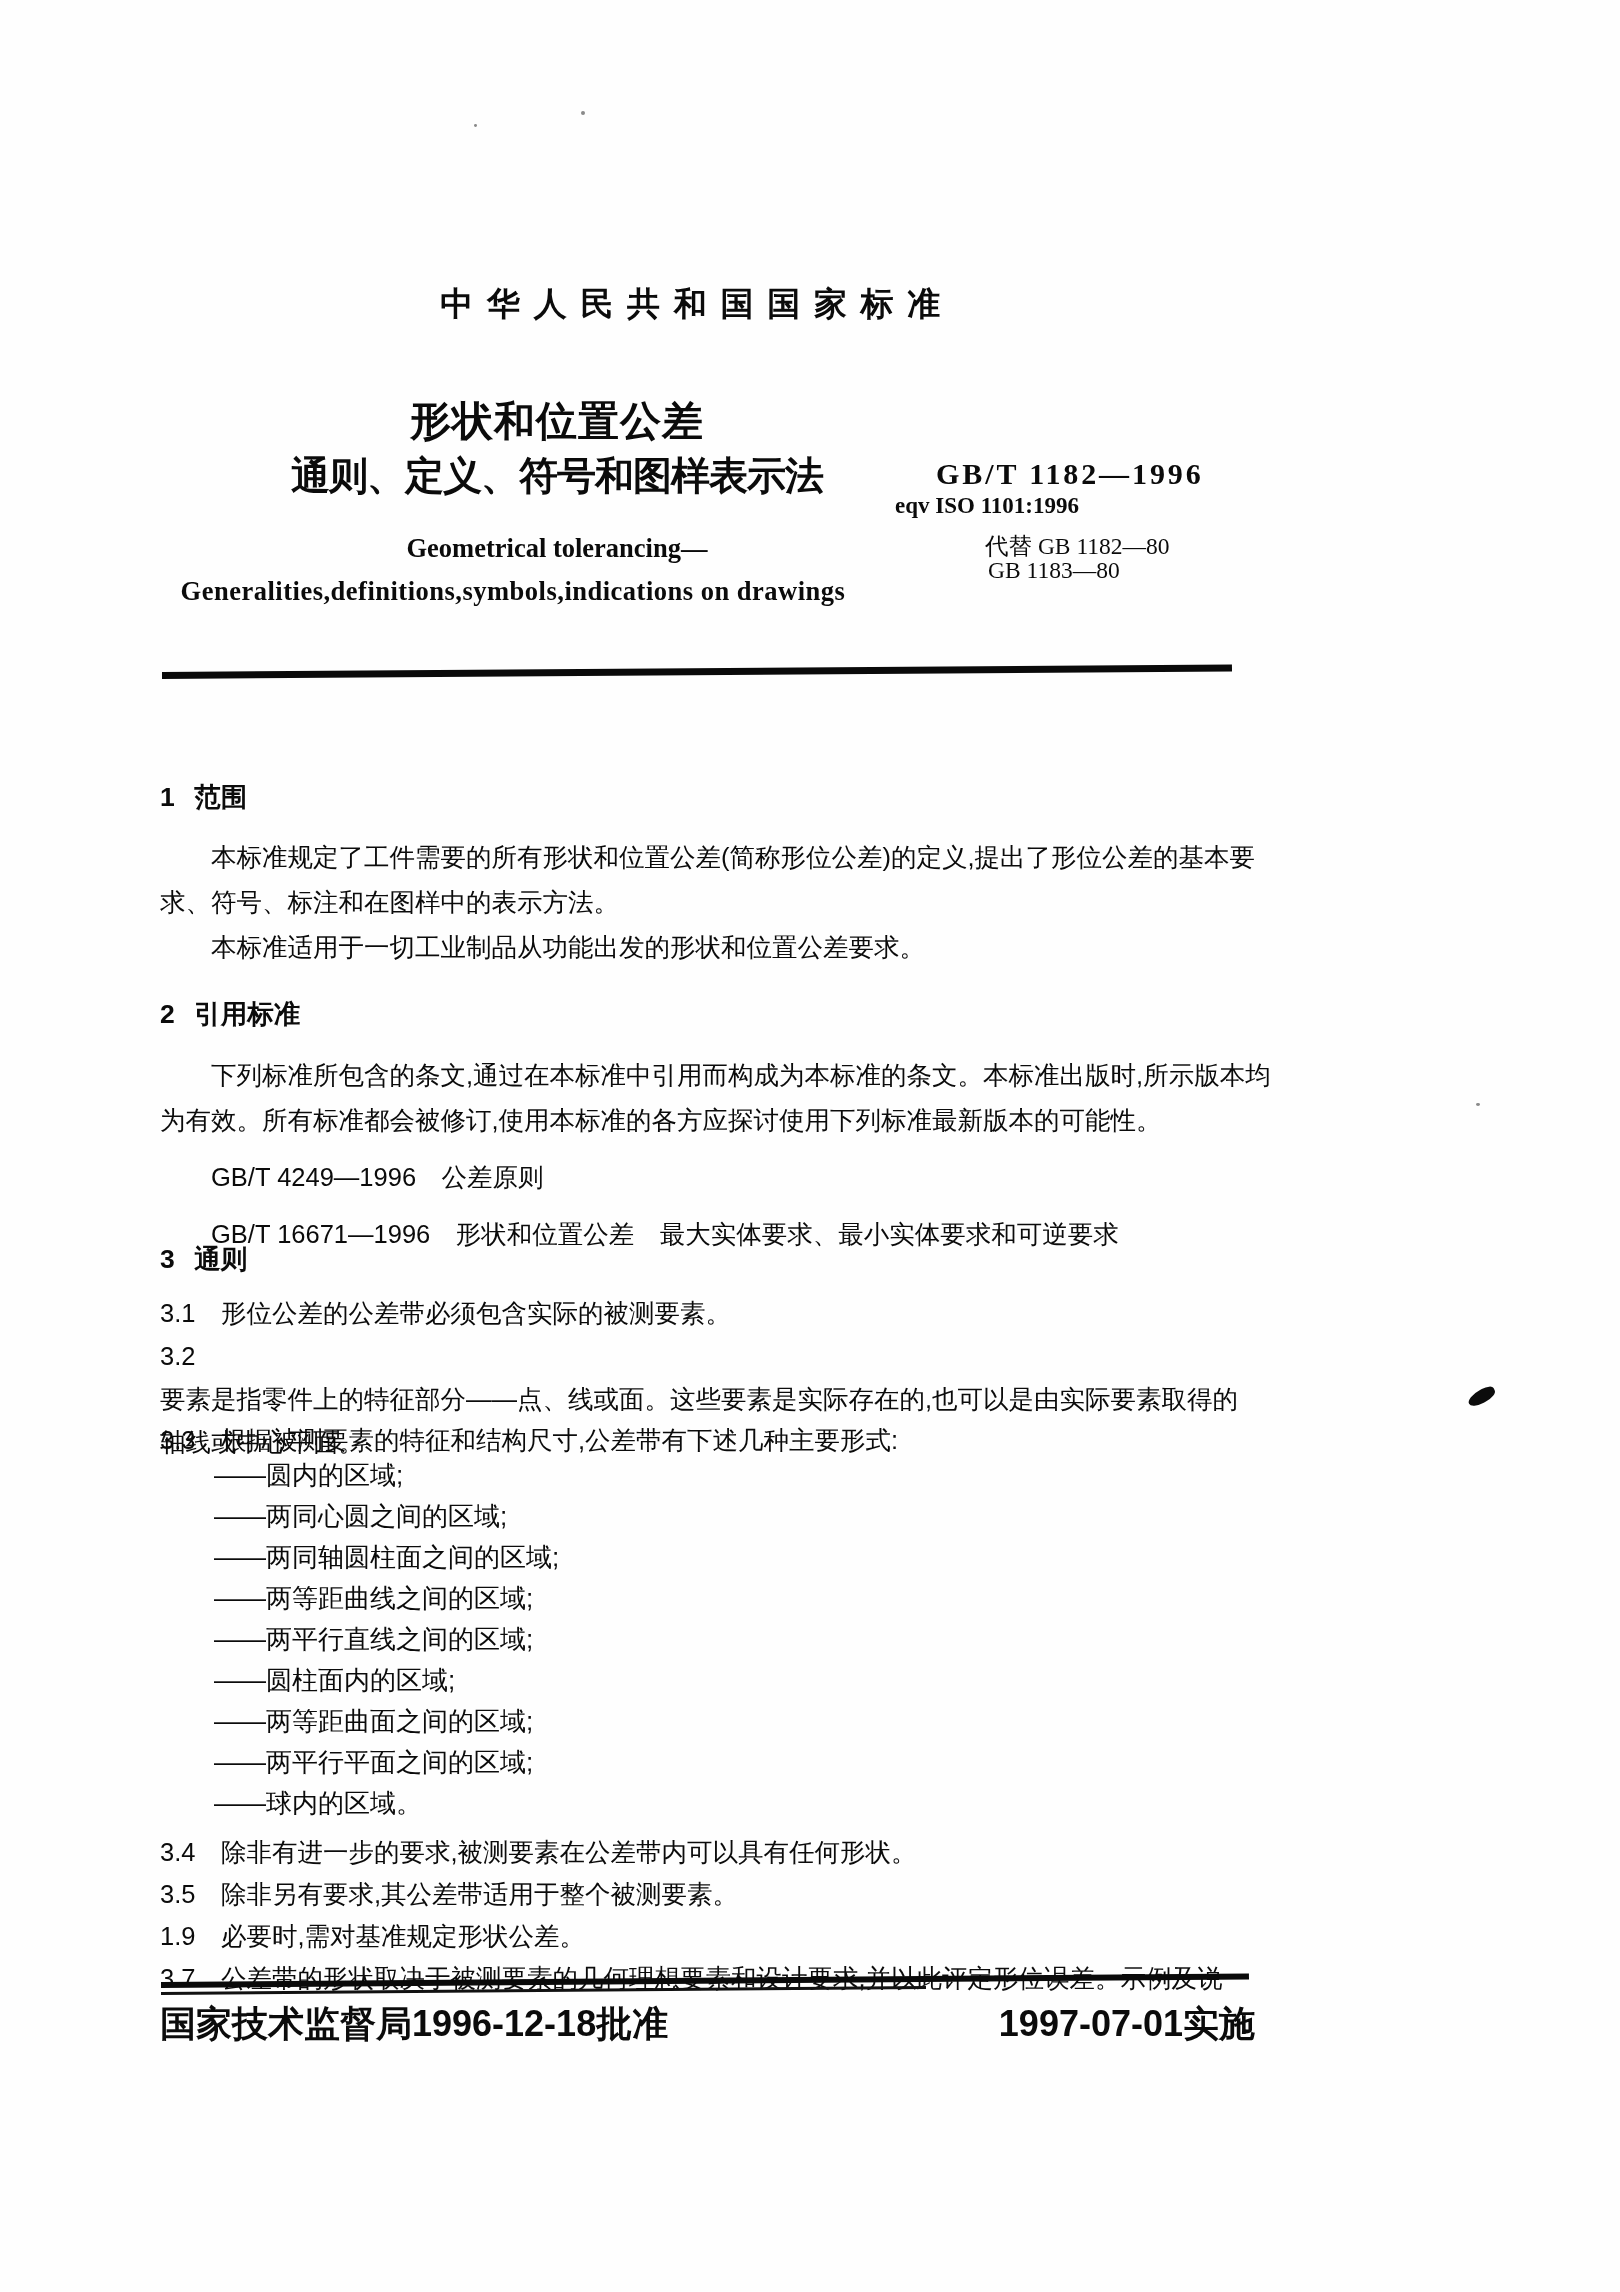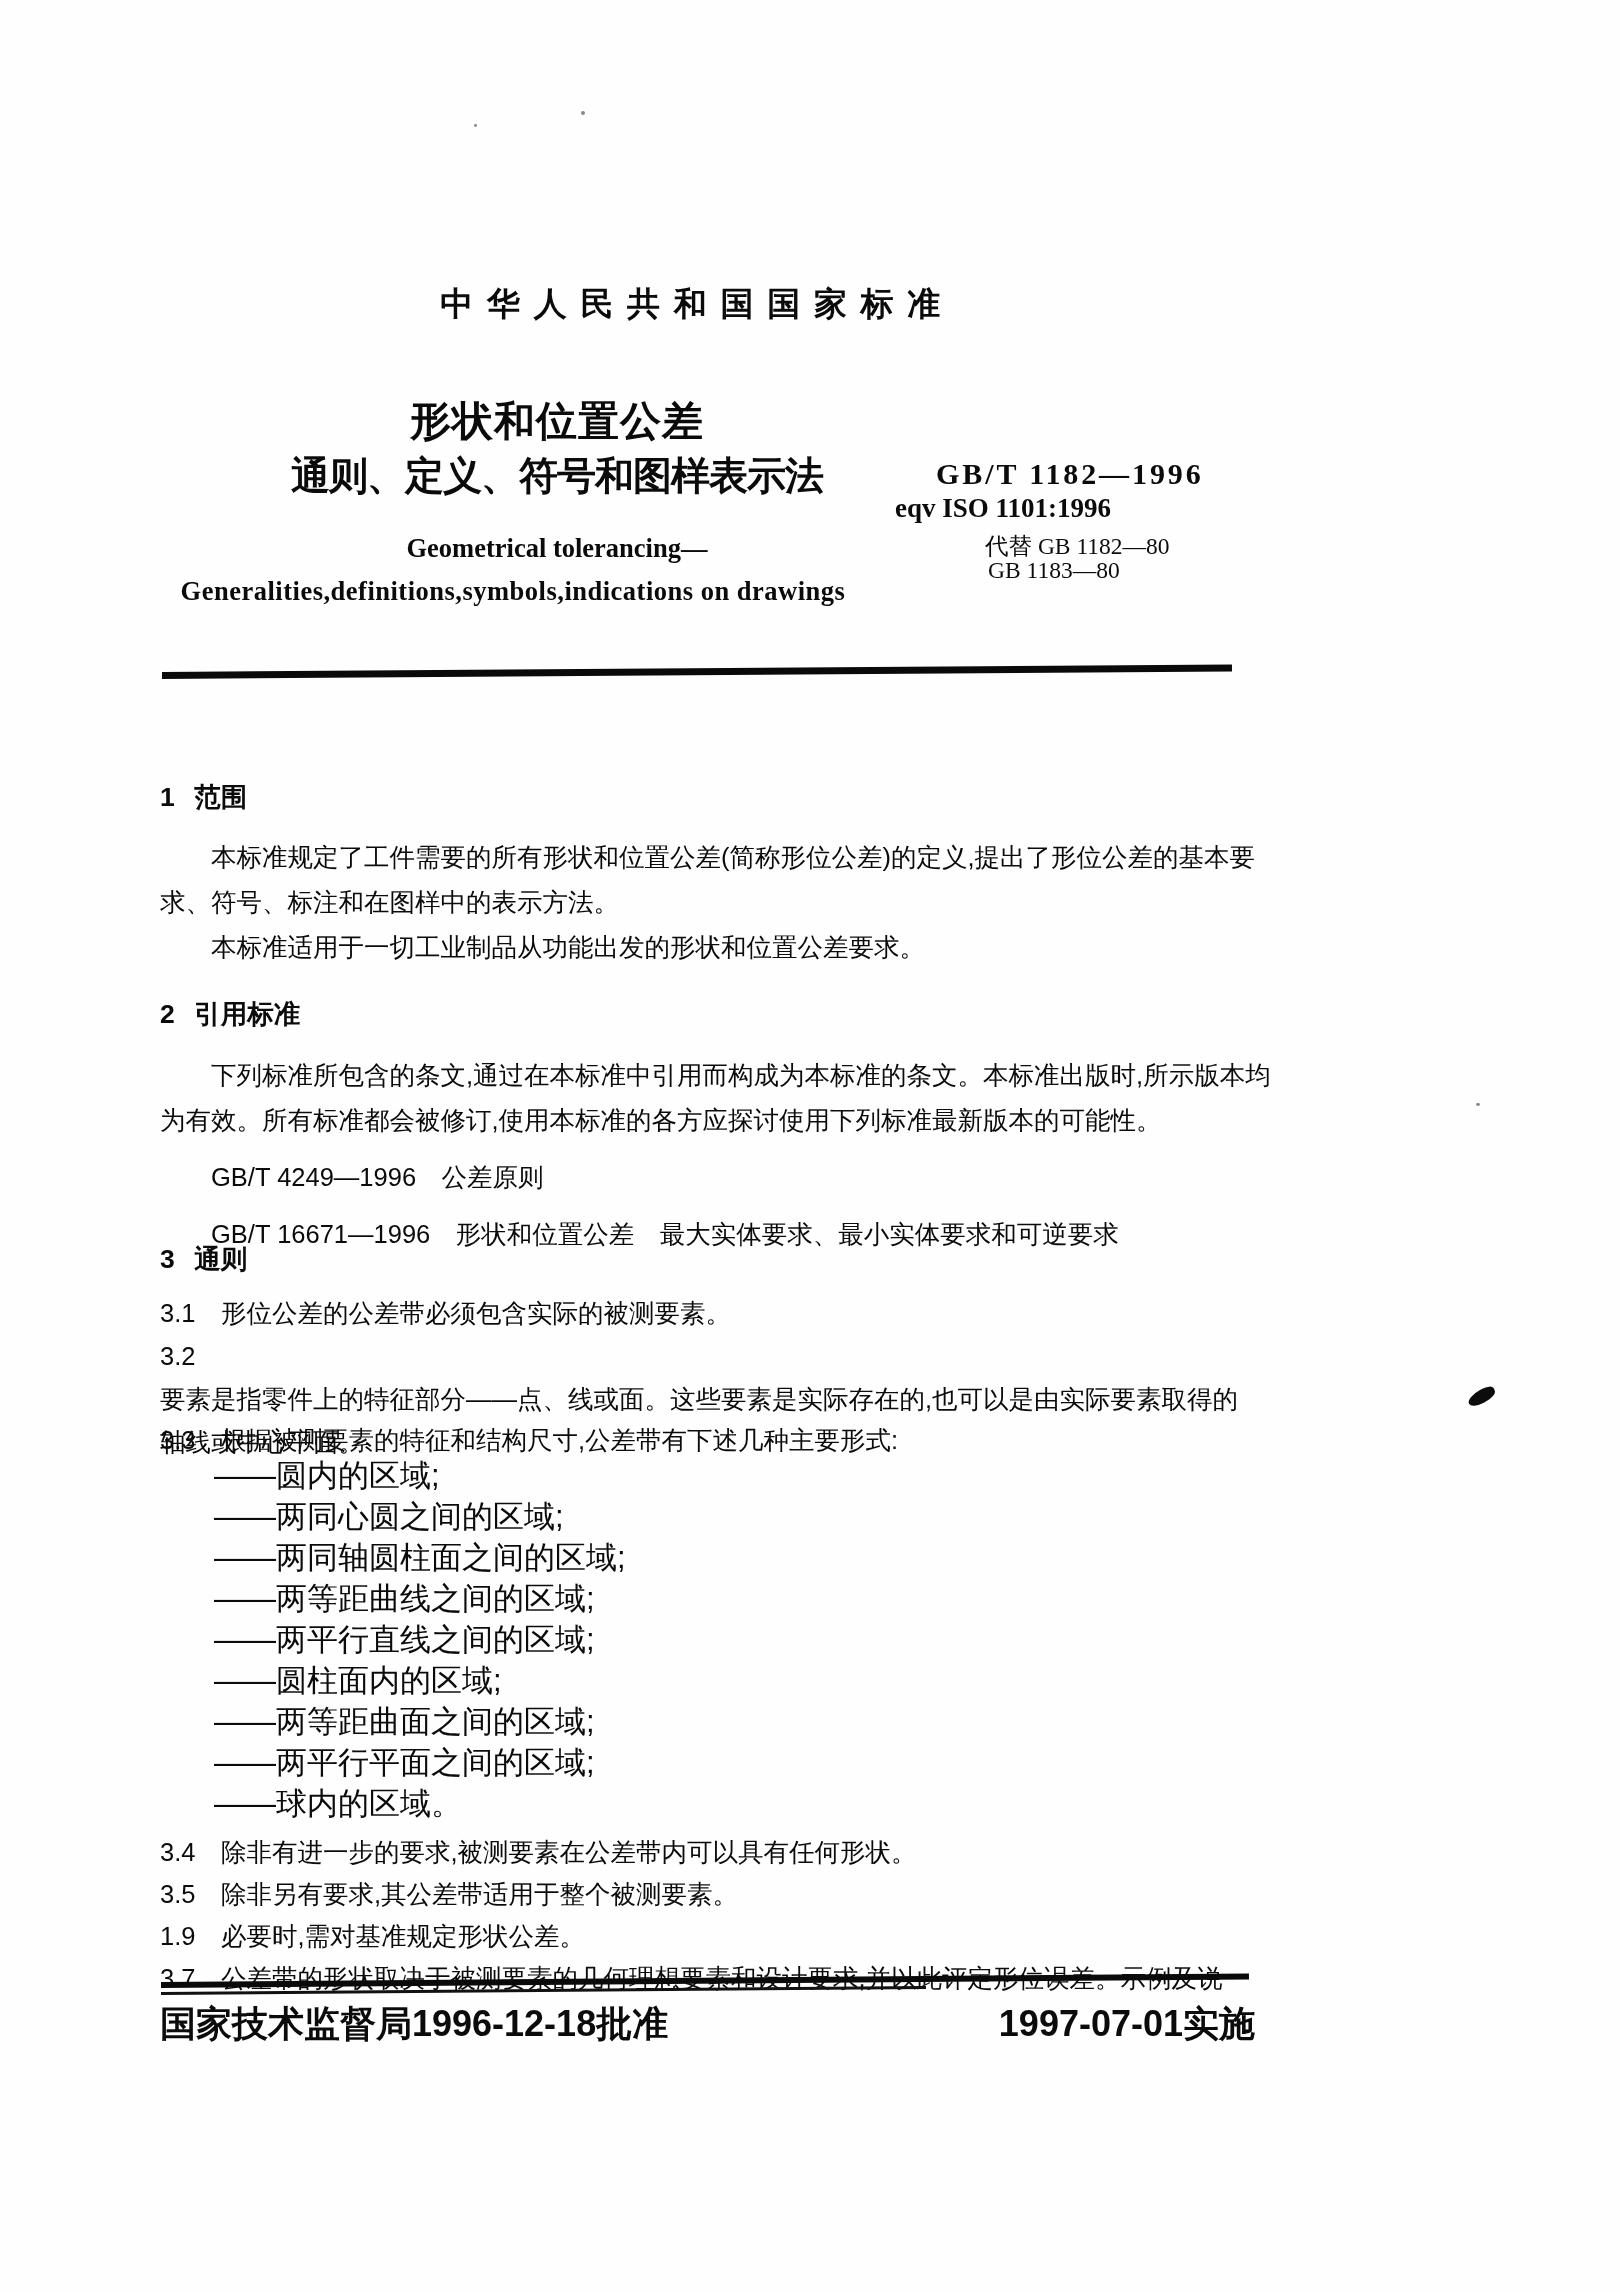--- a/index.html
+++ b/index.html
@@ -59,21 +59,21 @@
     left: 895px; top: 0;
     font-family: "Liberation Serif", serif;
     white-space: nowrap;
   }
   .std-no {
     position: absolute; left: 41px; top: 457px;
     font-size: 30px; font-weight: 700; letter-spacing: 2.9px;
   }
   .std-eqv {
     position: absolute; left: 0; top: 493px;
-    font-size: 27px; font-weight: 700;
+    font-size: 23px; font-weight: 700;
   }
   .std-rep1 {
     position: absolute; left: 46px; top: 530px;
     font-size: 23.5px;
     margin-left: 44px;
   }
   .std-rep2 {
     position: absolute; left: 93px; top: 557px;
     font-size: 23.5px;
   }
@@ -110,21 +110,21 @@
     position: absolute; left: 160px; width: 1095px;
     font-size: 25.5px; line-height: 43px;
   }
   .clause .no {
     display: inline-block; margin-right: 25.5px;
     font-family: "Liberation Sans", sans-serif;
   }
   .clause .txt { white-space: nowrap; }
   .bullets {
     position: absolute; left: 160px; top: 1455px; width: 1095px;
-    font-size: 31px;
+    font-size: 26px;
   }
   .bullet { padding-left: 54px; height: 41px; line-height: 41px; white-space: nowrap; }
   
   .footer-row {
     position: absolute; left: 160px; top: 2000px; width: 1095px;
     display: flex; justify-content: space-between;
     font-size: 36px; font-weight: 700; white-space: nowrap;
   }
   
   .ink-mark {

